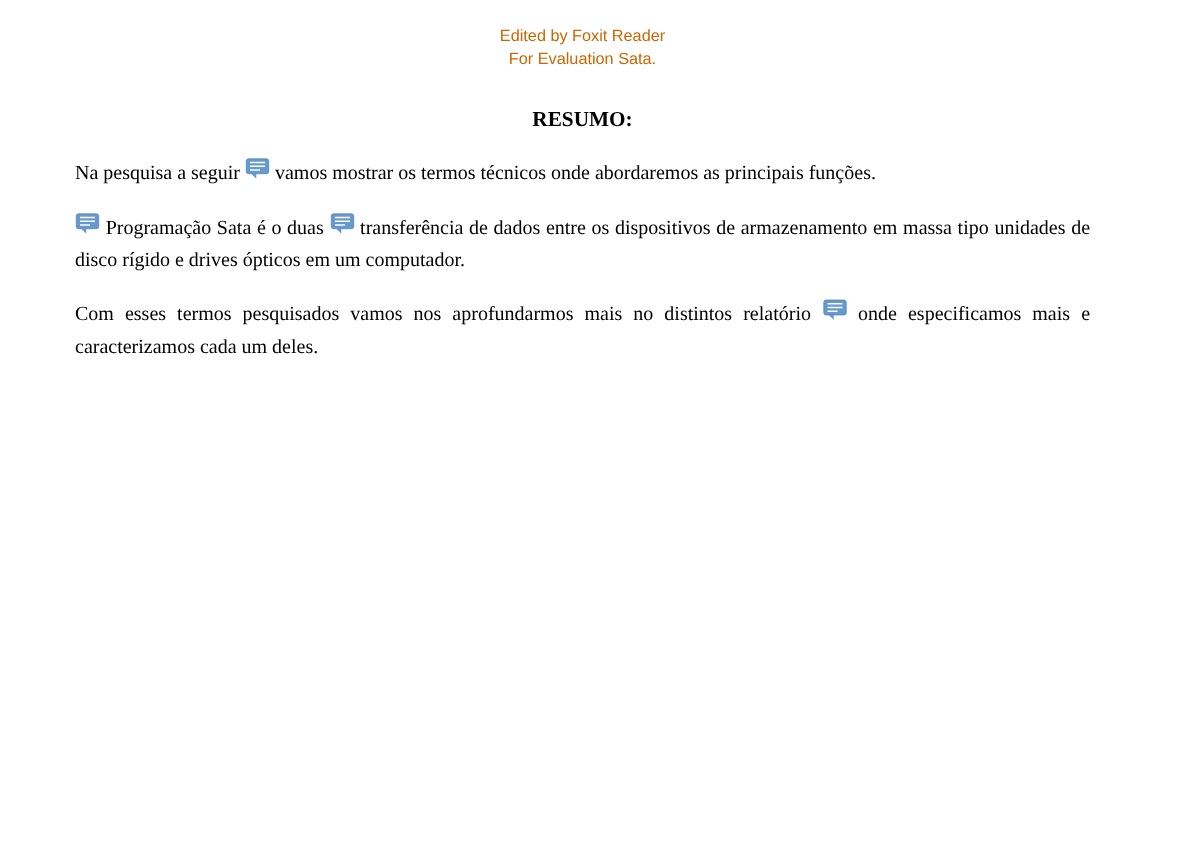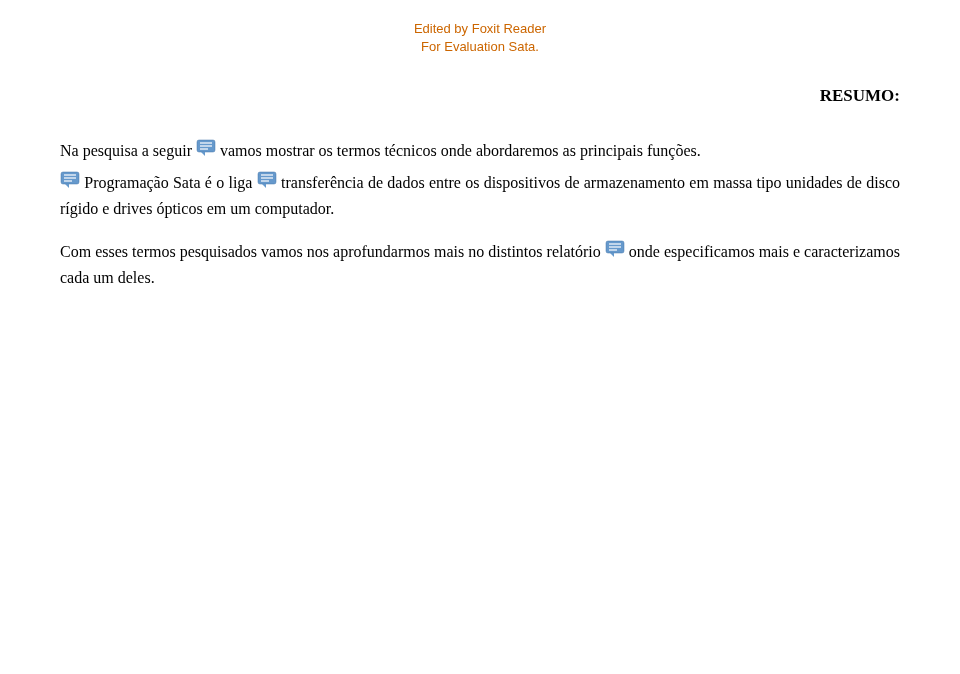--- a/index.html
+++ b/index.html
@@ -14,38 +14,38 @@
       background: #ffffff;
       font-family: Times New Roman, Times, serif;
       font-size: 16px;
       color: #000000;
     }
 
     .page-container {
       width: 960px;
       min-height: 674px;
       background: #ffffff;
-      padding: 20px 60px 40px 60px;
+      padding: 20px 88px 40px 60px;
       position: relative;
     }
 
     .foxit-header {
       text-align: center;
       margin-bottom: 30px;
     }
 
     .foxit-header p {
       color: #cc6600;
       font-size: 13px;
       line-height: 1.4;
       font-family: Arial, sans-serif;
     }
 
     .resumo-title {
-      text-align: right;
+      text-align: center;
       font-size: 17px;
       font-weight: bold;
       margin-bottom: 20px;
       font-family: Times New Roman, Times, serif;
     }
 
     .content-section {
       position: relative;
       margin-bottom: 18px;
       line-height: 1.6;
@@ -93,21 +93,21 @@
     <p>Edited by Foxit Reader</p>
     <p>For Evaluation Sata.</p>
   </div>
 
   <div class="resumo-title">
     <span>RESUMO:</span>
   </div>
 
   <div class="content-section para1">
     
-    <span style="display:inline-block; position:relative; top:12px; left:0;">
+    <span style="display:inline-block; position:relative; top:0; left:0;">
       <span style="display:inline;">Na pesquisa a seguir </span>
       <span class="comment-bubble">
         <svg viewBox="0 0 20 17" fill="none" xmlns="http://www.w3.org/2000/svg">
           <rect x="1" y="1" width="18" height="12" rx="2" ry="2" fill="#6699cc" stroke="#4477aa" stroke-width="0.5"></rect>
           <polygon points="5,13 9,17 9,13" fill="#6699cc"></polygon>
           <line x1="4" y1="4" x2="16" y2="4" stroke="white" stroke-width="1.2"></line>
           <line x1="4" y1="7" x2="16" y2="7" stroke="white" stroke-width="1.2"></line>
           <line x1="4" y1="10" x2="12" y2="10" stroke="white" stroke-width="1.2"></line>
         </svg>
       </span>
@@ -122,21 +122,21 @@
       
       <span class="comment-bubble">
         <svg viewBox="0 0 20 17" fill="none" xmlns="http://www.w3.org/2000/svg" width="20" height="17">
           <rect x="1" y="1" width="18" height="12" rx="2" ry="2" fill="#6699cc" stroke="#4477aa" stroke-width="0.5"></rect>
           <polygon points="5,13 9,17 9,13" fill="#6699cc"></polygon>
           <line x1="4" y1="4" x2="16" y2="4" stroke="white" stroke-width="1.2"></line>
           <line x1="4" y1="7" x2="16" y2="7" stroke="white" stroke-width="1.2"></line>
           <line x1="4" y1="10" x2="12" y2="10" stroke="white" stroke-width="1.2"></line>
         </svg>
       </span>
-      <span>Programação Sata é o liga </span>
+      <span>Programação Sata é o duas </span>
       <span class="comment-bubble">
         <svg viewBox="0 0 20 17" fill="none" xmlns="http://www.w3.org/2000/svg" width="20" height="17">
           <rect x="1" y="1" width="18" height="12" rx="2" ry="2" fill="#6699cc" stroke="#4477aa" stroke-width="0.5"></rect>
           <polygon points="5,13 9,17 9,13" fill="#6699cc"></polygon>
           <line x1="4" y1="4" x2="16" y2="4" stroke="white" stroke-width="1.2"></line>
           <line x1="4" y1="7" x2="16" y2="7" stroke="white" stroke-width="1.2"></line>
           <line x1="4" y1="10" x2="12" y2="10" stroke="white" stroke-width="1.2"></line>
         </svg>
       </span>
       <span>transferência de dados entre os dispositivos de armazenamento em massa tipo unidades de disco rígido e drives ópticos em um computador.</span>

